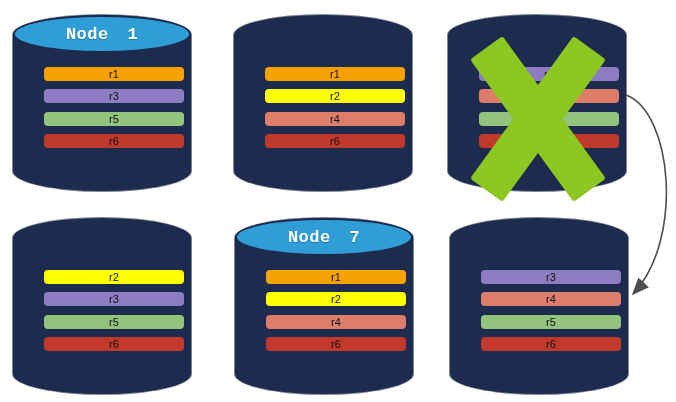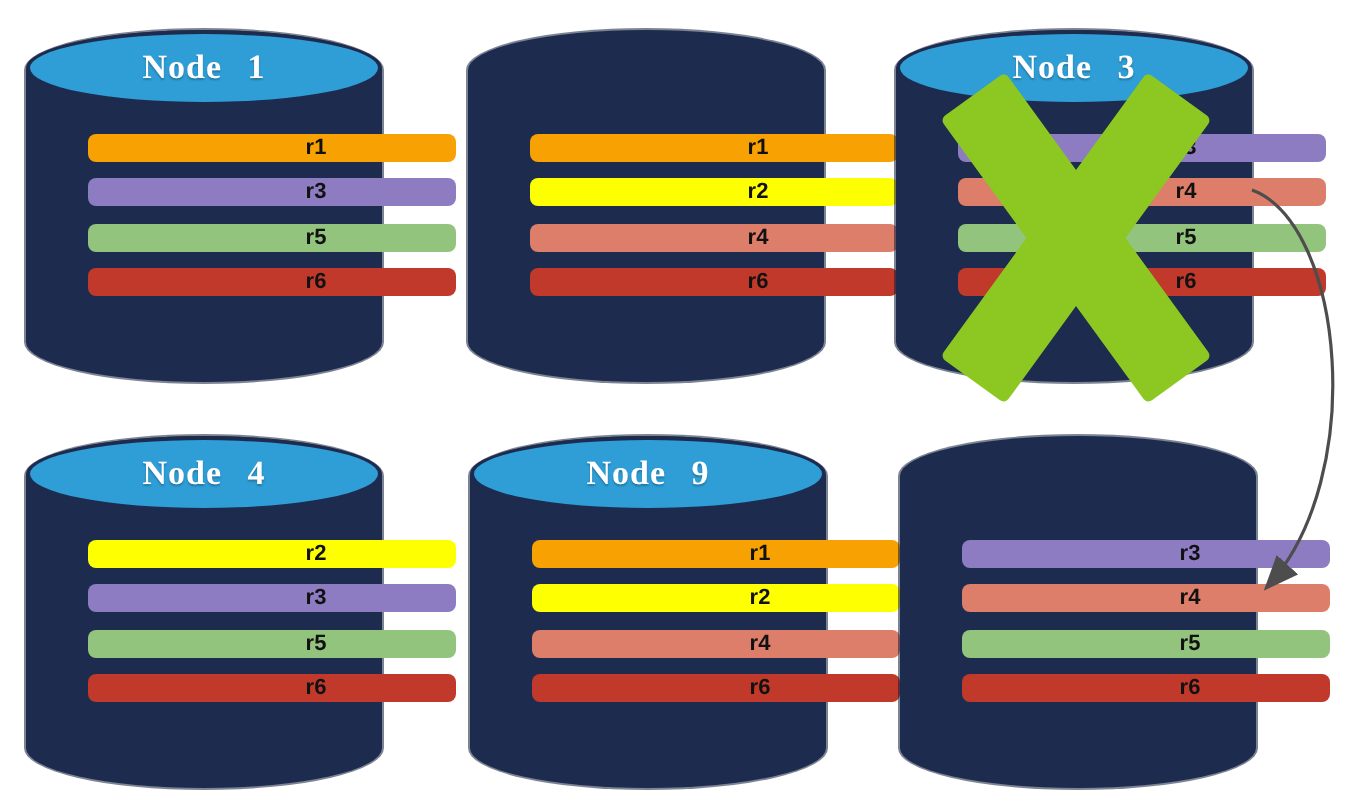--- a/index.html
+++ b/index.html
@@ -19,30 +19,30 @@
     background:#1D2B4F;border-radius:89px / 20px;
     box-shadow:0 0 0 1px rgba(16,30,58,.55);
   }
   .cyl-top{
     position:absolute;left:0;top:0;width:178px;height:38px;
     background:#2F9ED6;border:2px solid #1D2B4F;box-sizing:border-box;
     border-radius:50%;
     display:flex;align-items:center;justify-content:center;
   }
   .node-title{
-    font-family:Liberation Serif, serif;
+    font-family:Liberation Mono, monospace;
     font-weight:bold;font-size:17px;color:#FFFFFF;
     word-spacing:8px;letter-spacing:0.5px;white-space:nowrap;
     text-shadow:0 1px 1px rgba(0,0,0,.25);
   }
   .bar{
     position:absolute;left:31px;width:140px;height:14px;
     border-radius:4px;
     display:flex;align-items:center;justify-content:center;
-    font-size:11px;font-weight:bold;color:#111111;line-height:1;padding-left:44px;
+    font-size:11px;font-weight:normal;color:#111111;line-height:1;
   }
   .b0{top:52px}.b1{top:74px}.b2{top:97px}.b3{top:119px}
   .x-mark{
     position:absolute;left:38px;top:33px;width:103px;height:142px;
   }
   .x-stroke{
     position:absolute;left:50%;top:50%;width:40px;height:176px;
     border-radius:3px;background:#8CC722;
   }
   .xs1{transform:translate(-50%,-50%) rotate(36deg);}
@@ -68,48 +68,42 @@
   <div class="node pos2">
     <div class="cyl-body" style="background: rgb(29, 43, 79);"></div>
     <div class="bar b0" style="background: rgb(248, 161, 2);">r1</div>
     <div class="bar b1" style="background: rgb(254, 255, 0);">r2</div>
     <div class="bar b2" style="background: rgb(221, 126, 107);">r4</div>
     <div class="bar b3" style="background: rgb(192, 57, 43);">r6</div>
   </div>
 
   <div class="node pos3">
     <div class="cyl-body" style="background: rgb(29, 43, 79);"></div>
-    <div class="cyl-top" style="background: rgb(47, 158, 214);">
-      <span class="node-title">Node 3</span>
-    </div>
     <div class="bar b0" style="background: rgb(142, 124, 195);">r3</div>
     <div class="bar b1" style="background: rgb(221, 126, 107);">r4</div>
     <div class="bar b2" style="background: rgb(147, 196, 125);">r5</div>
     <div class="bar b3" style="background: rgb(192, 57, 43);">r6</div>
     <div class="x-mark">
       <div class="x-stroke xs1" style="background: rgb(140, 199, 34);"></div>
       <div class="x-stroke xs2" style="background: rgb(140, 199, 34);"></div>
     </div>
   </div>
 
   <div class="node pos4">
     <div class="cyl-body" style="background: rgb(29, 43, 79);"></div>
-    <div class="cyl-top" style="background: rgb(47, 158, 214);">
-      <span class="node-title">Node 4</span>
-    </div>
     <div class="bar b0" style="background: rgb(254, 255, 0);">r2</div>
     <div class="bar b1" style="background: rgb(142, 124, 195);">r3</div>
     <div class="bar b2" style="background: rgb(147, 196, 125);">r5</div>
     <div class="bar b3" style="background: rgb(192, 57, 43);">r6</div>
   </div>
 
   <div class="node pos5">
     <div class="cyl-body" style="background: rgb(29, 43, 79);"></div>
     <div class="cyl-top" style="background: rgb(47, 158, 214);">
-      <span class="node-title">Node 9</span>
+      <span class="node-title">Node 7</span>
     </div>
     <div class="bar b0" style="background: rgb(248, 161, 2);">r1</div>
     <div class="bar b1" style="background: rgb(254, 255, 0);">r2</div>
     <div class="bar b2" style="background: rgb(221, 126, 107);">r4</div>
     <div class="bar b3" style="background: rgb(192, 57, 43);">r6</div>
   </div>
 
   <div class="node pos6">
     <div class="cyl-body" style="background: rgb(29, 43, 79);"></div>
     <div class="bar b0" style="background: rgb(142, 124, 195);">r3</div>

